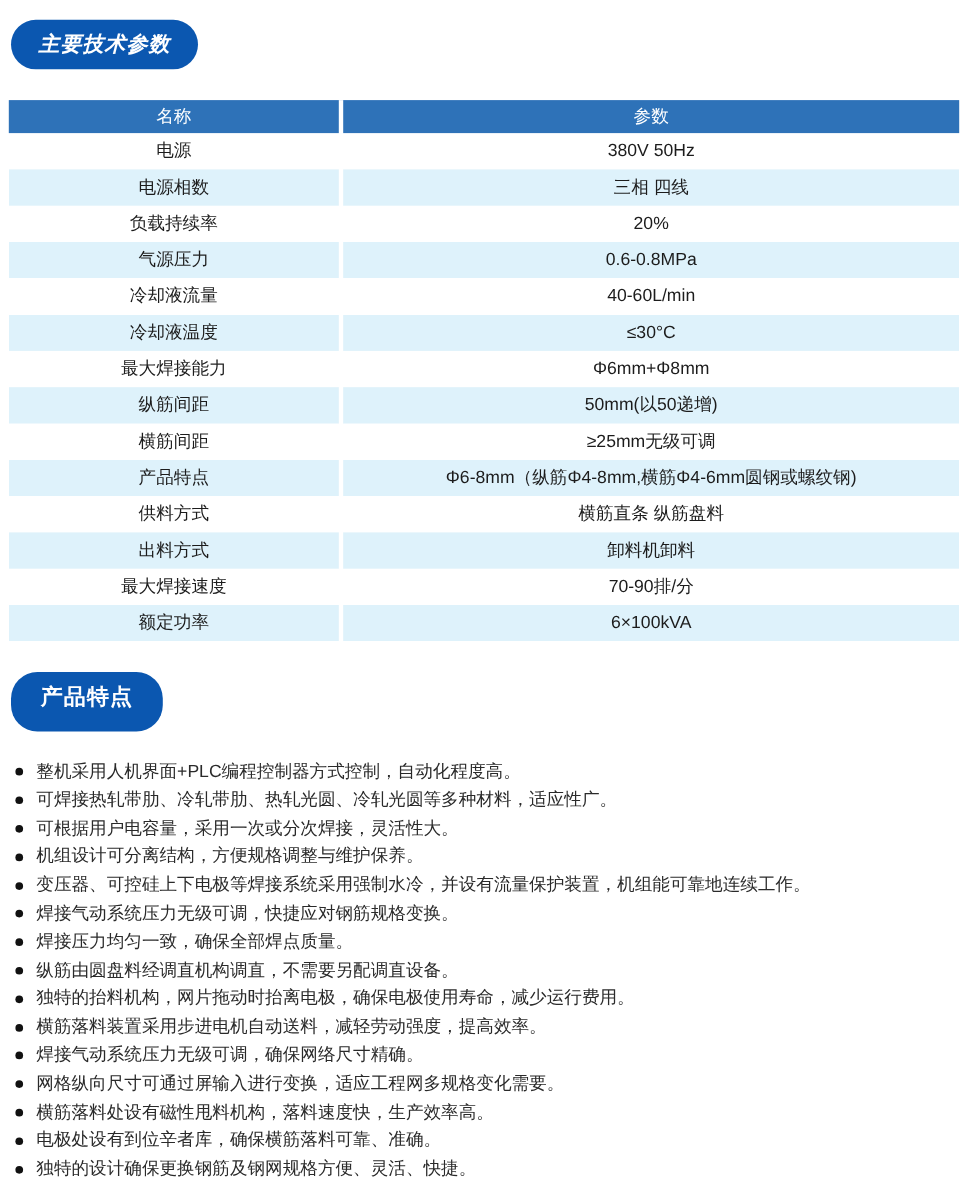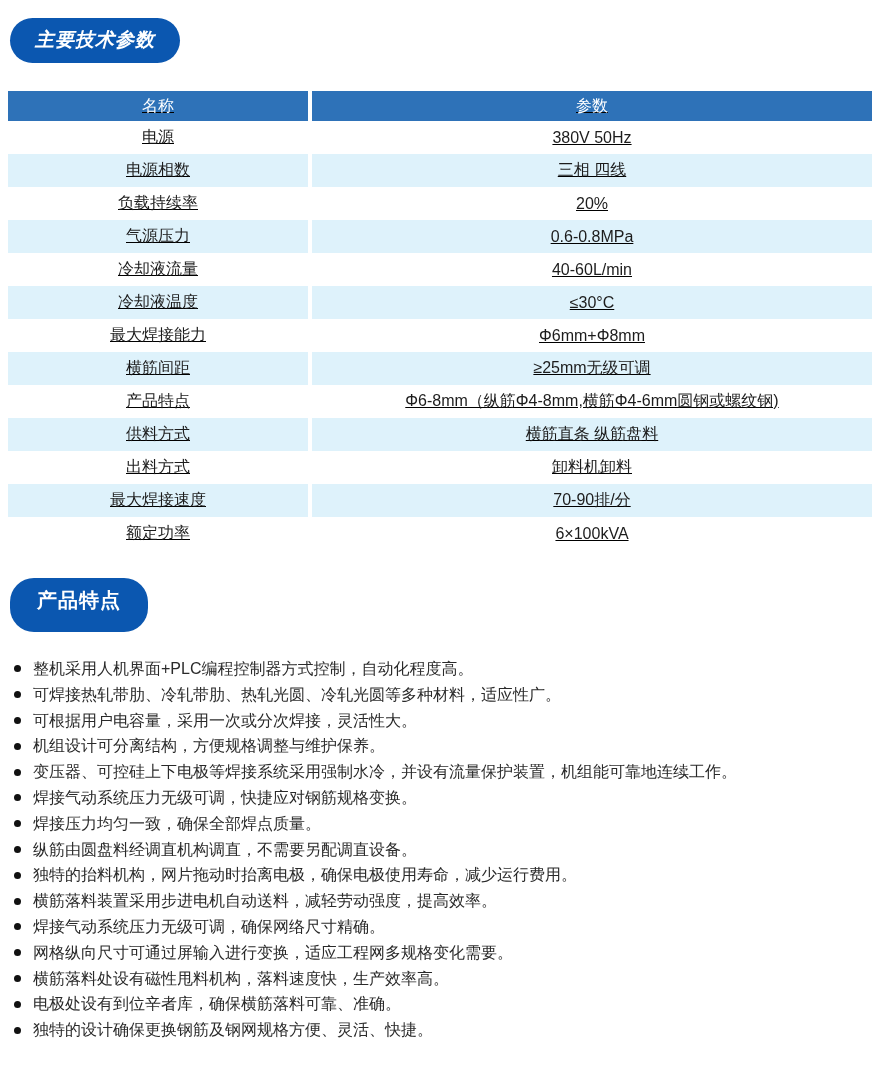--- a/index.html
+++ b/index.html
@@ -32,21 +32,20 @@
   .badge-features {
     margin: 28px 0 0 10px;
     font-size: 20px;
     padding: 9px 27px 18px 27px;
   }
   table.spec {
     border-collapse: collapse;
     table-layout: fixed;
     width: 864px;
     margin: 28px 0 0 8px;
-    text-decoration: underline;
   }
   table.spec col.c1 { width: 302px; }
   table.spec th {
     background: #2e72b8;
     color: #ffffff;
     font-weight: normal;
     font-size: 16px;
     height: 30px;
     text-align: center;
     padding: 0;
@@ -131,20 +130,24 @@
         </tr>
       <tr>
           <td>冷却液温度</td>
           <td>≤30°C</td>
         </tr>
       <tr>
           <td>最大焊接能力</td>
           <td>Φ6mm+Φ8mm</td>
         </tr>
       <tr>
+          <td>纵筋间距</td>
+          <td>50mm(以50递增)</td>
+        </tr>
+      <tr>
           <td>横筋间距</td>
           <td>≥25mm无级可调</td>
         </tr>
       <tr>
           <td>产品特点</td>
           <td>Φ6-8mm（纵筋Φ4-8mm,横筋Φ4-6mm圆钢或螺纹钢)</td>
         </tr>
       <tr>
           <td>供料方式</td>
           <td>横筋直条 纵筋盘料</td>

